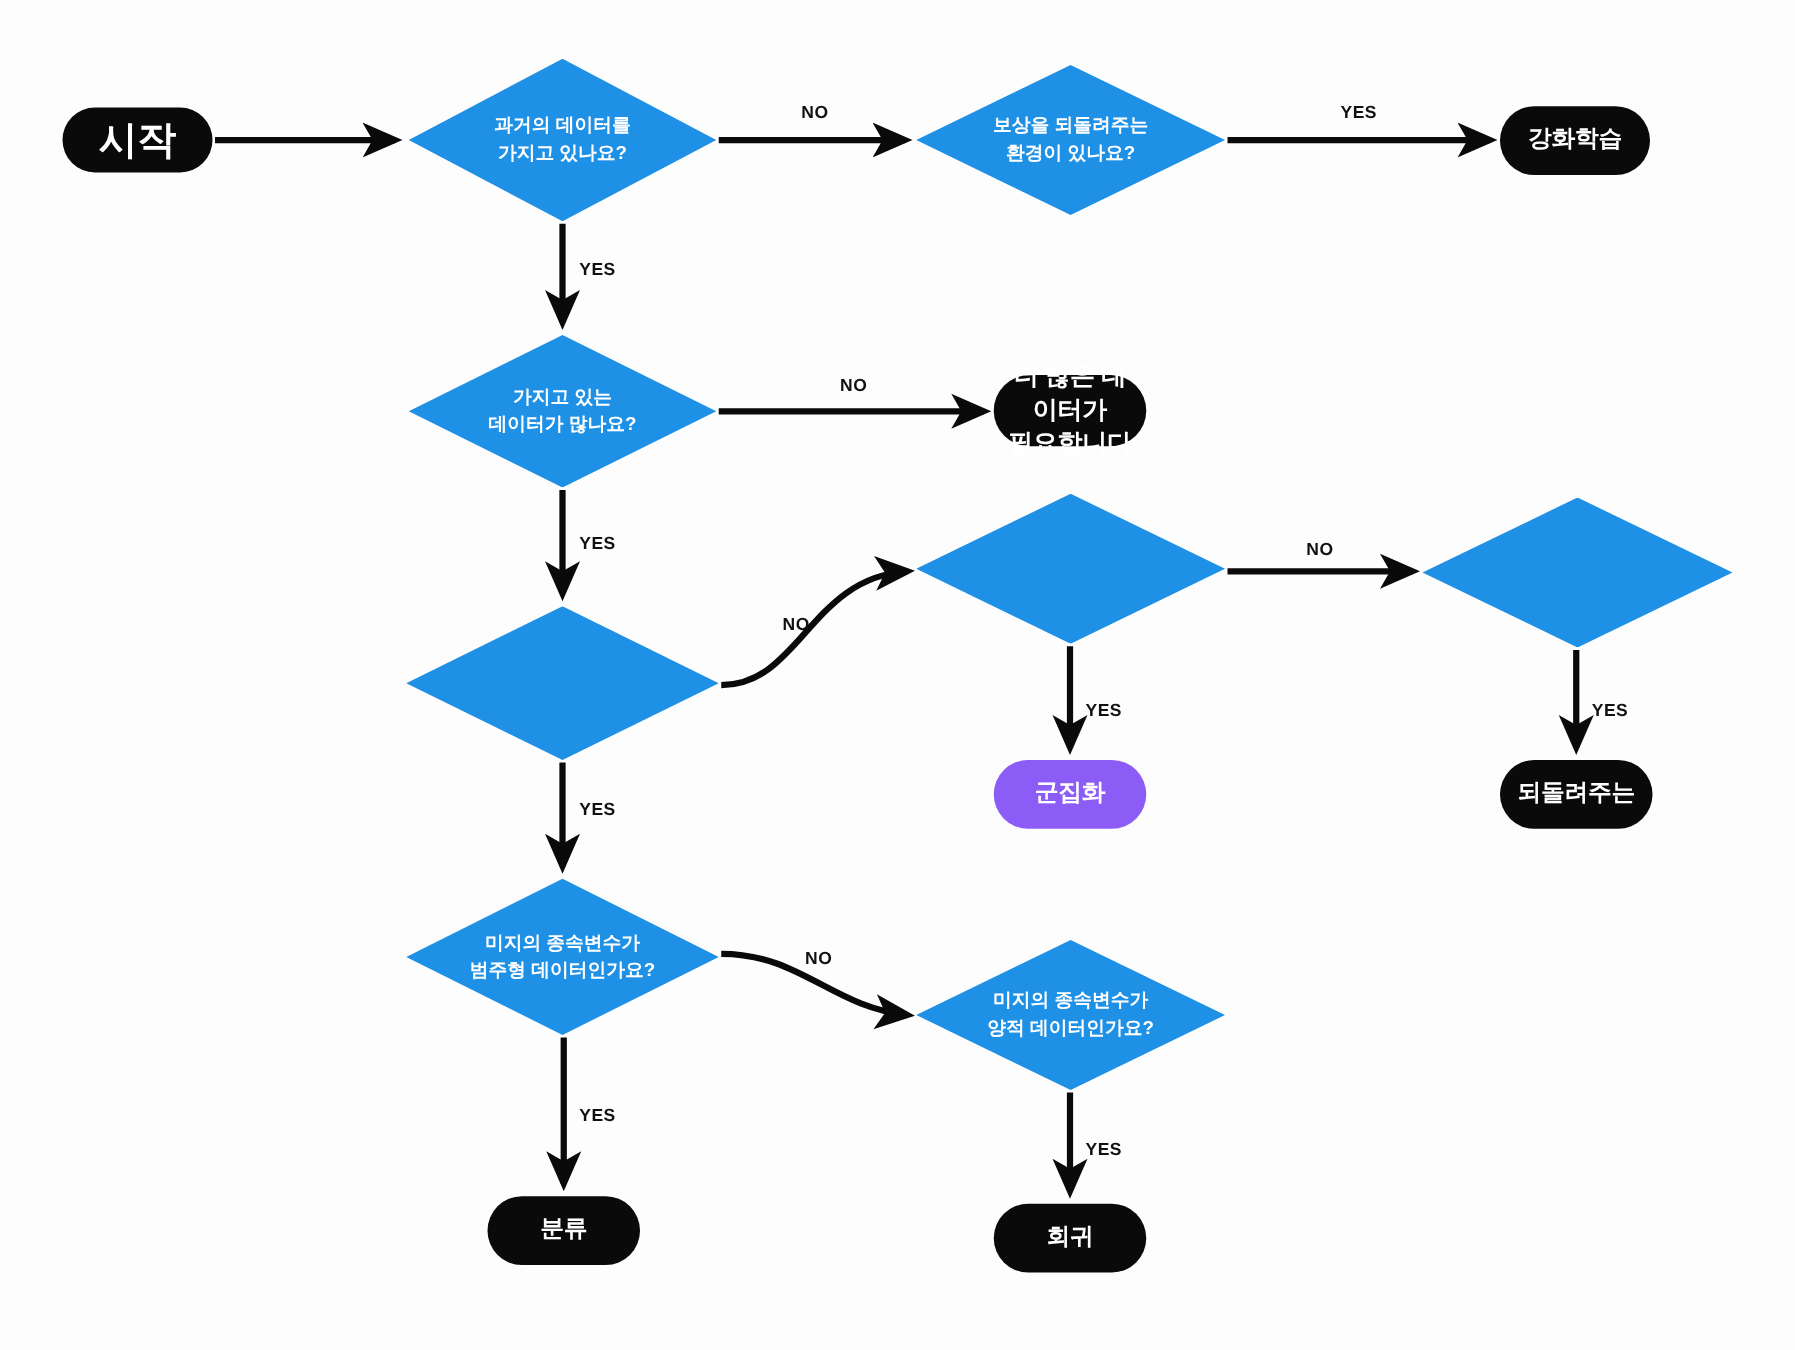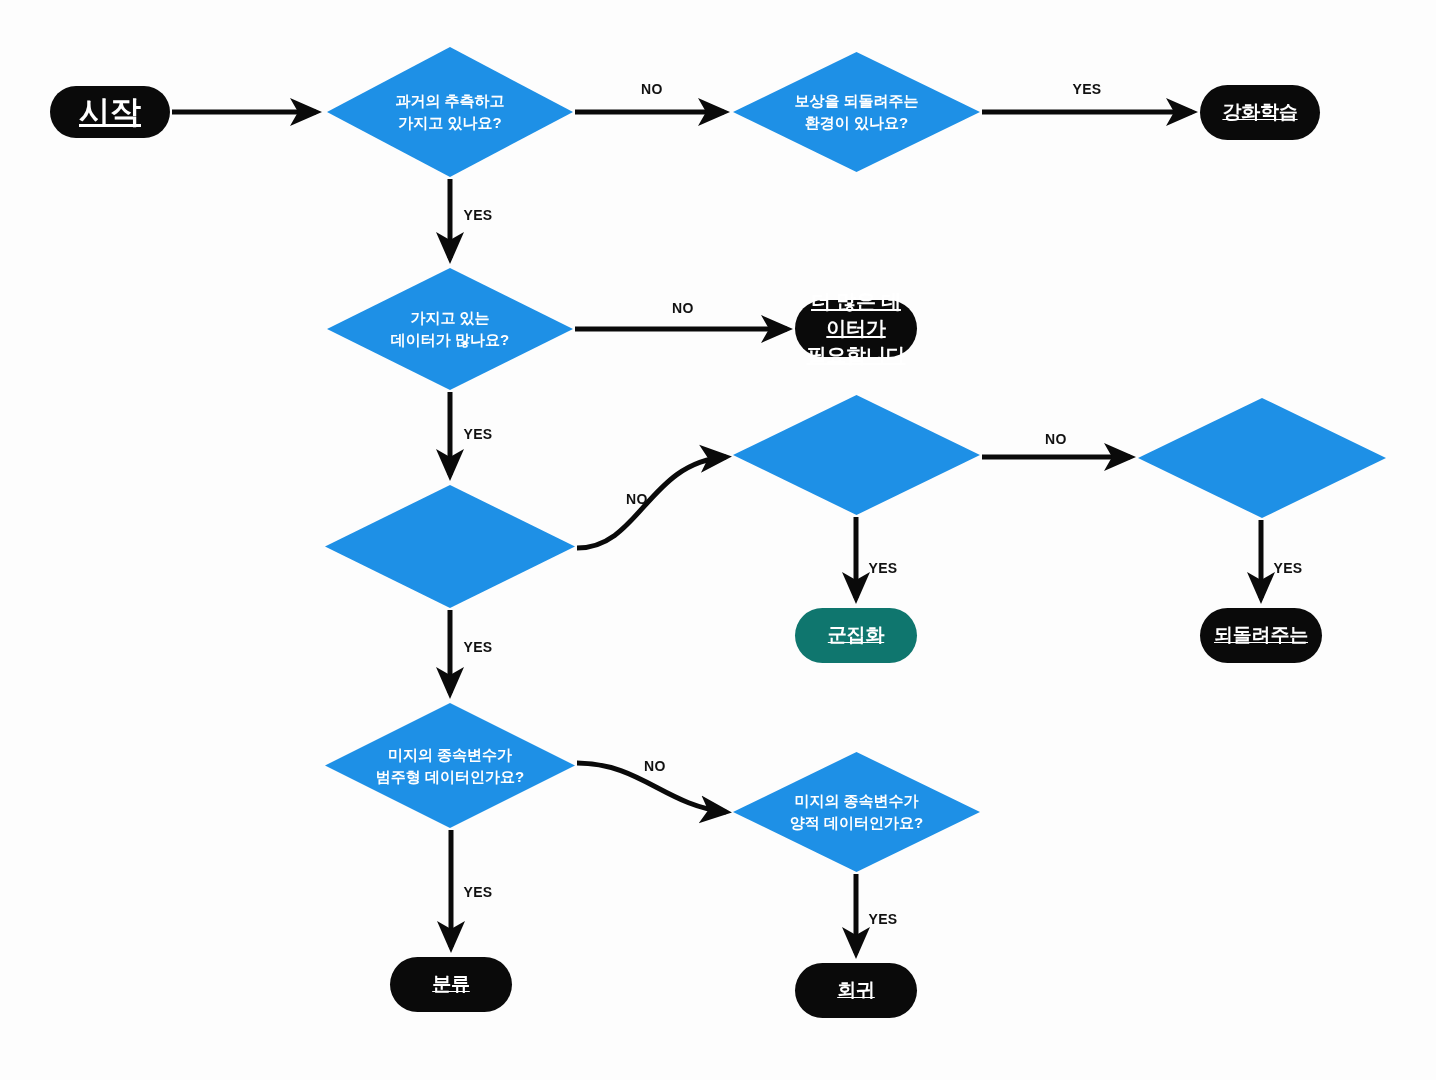--- a/index.html
+++ b/index.html
@@ -36,21 +36,20 @@
     font-weight: bold;
     line-height: 1.28;
     white-space: pre-line;
   }
   .terminal {
     background: #0a0a0a;
     border-radius: 999px;
     font-size: 19px;
     letter-spacing: -0.2px;
     padding: 19px 10px;
-    text-decoration: underline;
   }
   .terminal.start {
     font-size: 31px;
     letter-spacing: 0px;
   }
   .terminal.two-line {
     font-size: 20px;
     line-height: 1.35;
     justify-content: center;
   }
@@ -109,32 +108,32 @@
         <path d="M 856 517 L 856 598" fill="none" stroke="#0a0a0a" stroke-width="5" stroke-linecap="butt" marker-end="url(#arrowhead)"></path>
         <path d="M 1261 520 L 1261 598" fill="none" stroke="#0a0a0a" stroke-width="5" stroke-linecap="butt" marker-end="url(#arrowhead)"></path>
         <path d="M 450 610 L 450 693" fill="none" stroke="#0a0a0a" stroke-width="5" stroke-linecap="butt" marker-end="url(#arrowhead)"></path>
         <path d="M 577 763 C 640 763, 666 806, 726 812" fill="none" stroke="#0a0a0a" stroke-width="5" stroke-linecap="butt" marker-end="url(#arrowhead)"></path>
         <path d="M 451 830 L 451 947" fill="none" stroke="#0a0a0a" stroke-width="5" stroke-linecap="butt" marker-end="url(#arrowhead)"></path>
         <path d="M 856 874 L 856 953" fill="none" stroke="#0a0a0a" stroke-width="5" stroke-linecap="butt" marker-end="url(#arrowhead)"></path>
       </g>
   </svg>
   <div id="nodes-layer">
       <div class="node terminal start" style="left: 50px; top: 86px; width: 120px; height: 52px; background: rgb(10, 10, 10); color: rgb(255, 255, 255);"><span>시작</span></div>
-      <div class="node diamond" style="left: 327px; top: 47px; width: 246px; height: 130px;"><div class="dshape" style="background: rgb(30, 144, 230);"></div><div class="dtext" style="color: rgb(255, 255, 255);">과거의 추측하고
+      <div class="node diamond" style="left: 327px; top: 47px; width: 246px; height: 130px;"><div class="dshape" style="background: rgb(30, 144, 230);"></div><div class="dtext" style="color: rgb(255, 255, 255);">과거의 데이터를
 가지고 있나요?</div></div>
       <div class="node diamond" style="left: 733px; top: 52px; width: 247px; height: 120px;"><div class="dshape" style="background: rgb(30, 144, 230);"></div><div class="dtext" style="color: rgb(255, 255, 255);">보상을 되돌려주는
 환경이 있나요?</div></div>
       <div class="node terminal" style="left: 1200px; top: 85px; width: 120px; height: 55px; background: rgb(10, 10, 10); color: rgb(255, 255, 255);"><span>강화학습</span></div>
       <div class="node diamond" style="left: 327px; top: 268px; width: 246px; height: 122px;"><div class="dshape" style="background: rgb(30, 144, 230);"></div><div class="dtext" style="color: rgb(255, 255, 255);">가지고 있는
 데이터가 많나요?</div></div>
       <div class="node terminal two-line" style="left: 795px; top: 300px; width: 122px; height: 57px; background: rgb(10, 10, 10); color: rgb(255, 255, 255);"><span>더 많은 데이터가
 필요합니다</span></div>
       <div class="node diamond" style="left: 325px; top: 485px; width: 250px; height: 123px;"><div class="dshape" style="background: rgb(30, 144, 230);"></div></div>
       <div class="node diamond" style="left: 733px; top: 395px; width: 247px; height: 120px;"><div class="dshape" style="background: rgb(30, 144, 230);"></div></div>
-      <div class="node terminal" style="left: 795px; top: 608px; width: 122px; height: 55px; background: #0f766e; color: rgb(255, 255, 255);"><span>군집화</span></div>
+      <div class="node terminal" style="left: 795px; top: 608px; width: 122px; height: 55px; background: #8b5cf6; color: rgb(255, 255, 255);"><span>군집화</span></div>
       <div class="node diamond" style="left: 1138px; top: 398px; width: 248px; height: 120px;"><div class="dshape" style="background: rgb(30, 144, 230);"></div></div>
       <div class="node terminal" style="left: 1200px; top: 608px; width: 122px; height: 55px; background: rgb(10, 10, 10); color: rgb(255, 255, 255);"><span>되돌려주는</span></div>
       <div class="node diamond" style="left: 325px; top: 703px; width: 250px; height: 125px;"><div class="dshape" style="background: rgb(30, 144, 230);"></div><div class="dtext" style="color: rgb(255, 255, 255);">미지의 종속변수가
 범주형 데이터인가요?</div></div>
       <div class="node terminal" style="left: 390px; top: 957px; width: 122px; height: 55px; background: rgb(10, 10, 10); color: rgb(255, 255, 255); text-align: right;"><span>분류</span></div>
       <div class="node diamond" style="left: 733px; top: 752px; width: 247px; height: 120px;"><div class="dshape" style="background: rgb(30, 144, 230);"></div><div class="dtext" style="color: rgb(255, 255, 255);">미지의 종속변수가
 양적 데이터인가요?</div></div>
       <div class="node terminal" style="left: 795px; top: 963px; width: 122px; height: 55px; background: rgb(10, 10, 10); color: rgb(255, 255, 255);"><span>회귀</span></div>
     </div>
   <div id="labels-layer">

